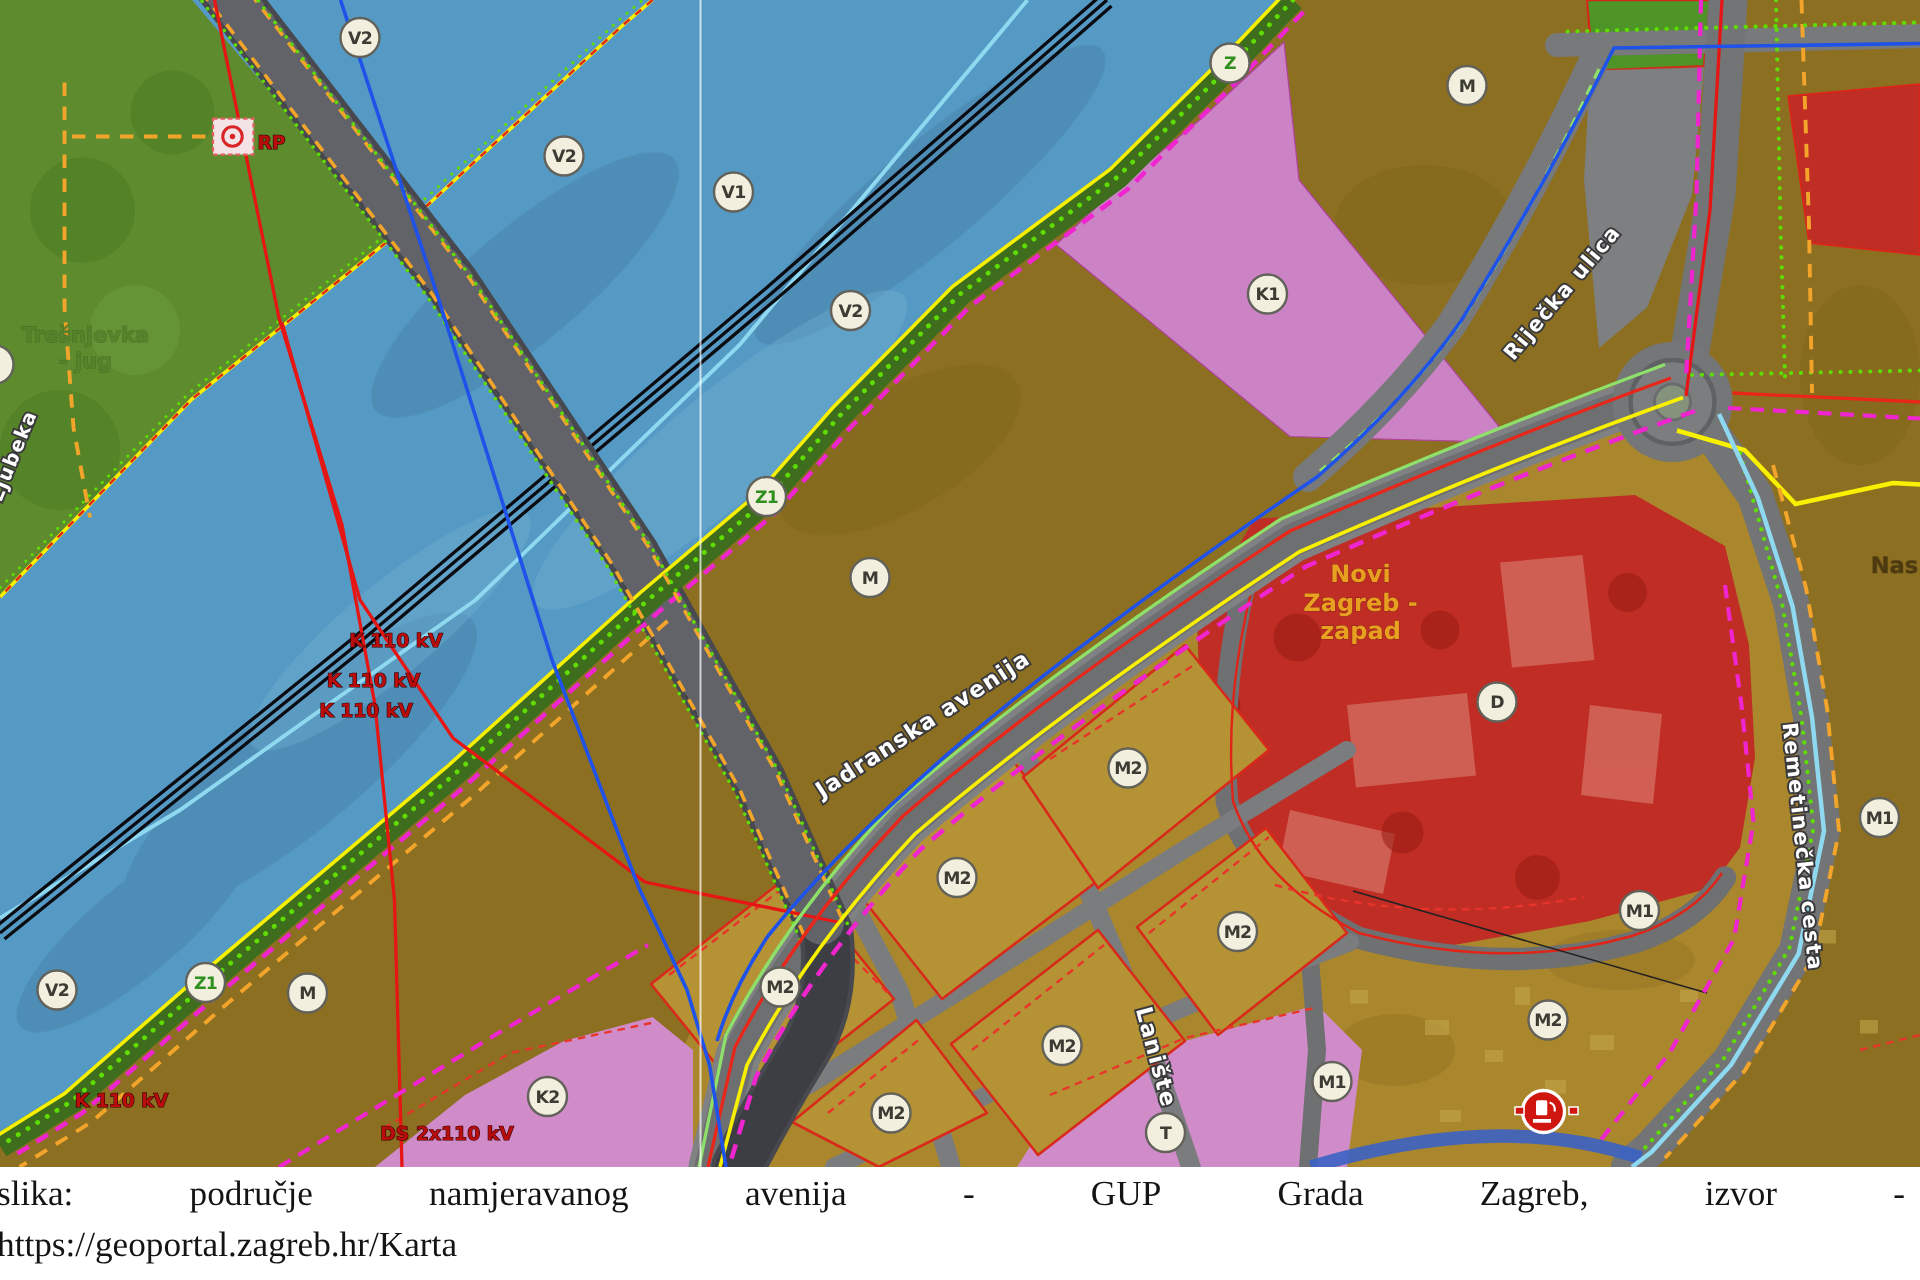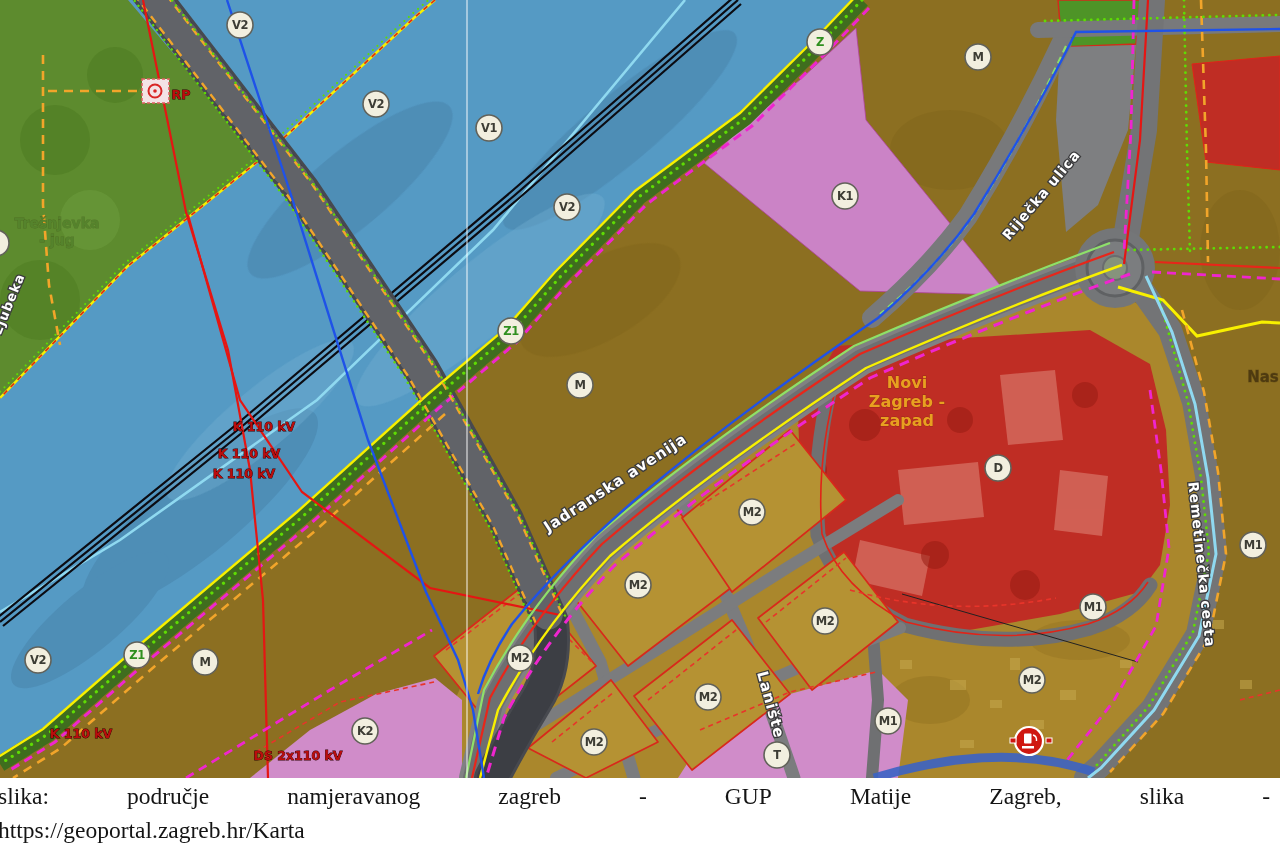--- a/index.html
+++ b/index.html
@@ -364,23 +364,23 @@
           </g>
         </g>
     </svg>
   </div>
 
   <div class="caption">
     <div class="caption-line1" id="caption-line1">
         <span>slika:</span>
         <span>područje</span>
         <span>namjeravanog</span>
-        <span>zagreb</span>
+        <span>avenija</span>
         <span>-</span>
         <span>GUP</span>
-        <span>Matije</span>
+        <span>Grada</span>
         <span>Zagreb,</span>
-        <span>slika</span>
+        <span>izvor</span>
         <span>-</span>
       </div>
     <div class="caption-line2">https://geoportal.zagreb.hr/Karta</div>
   </div>
 </div>
 
 </body></html>

